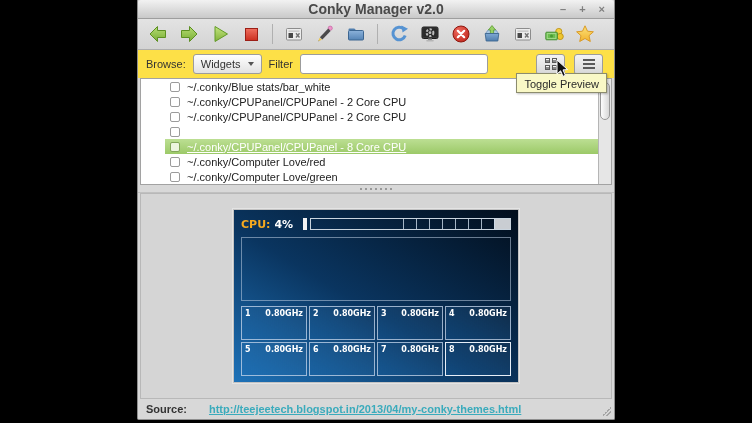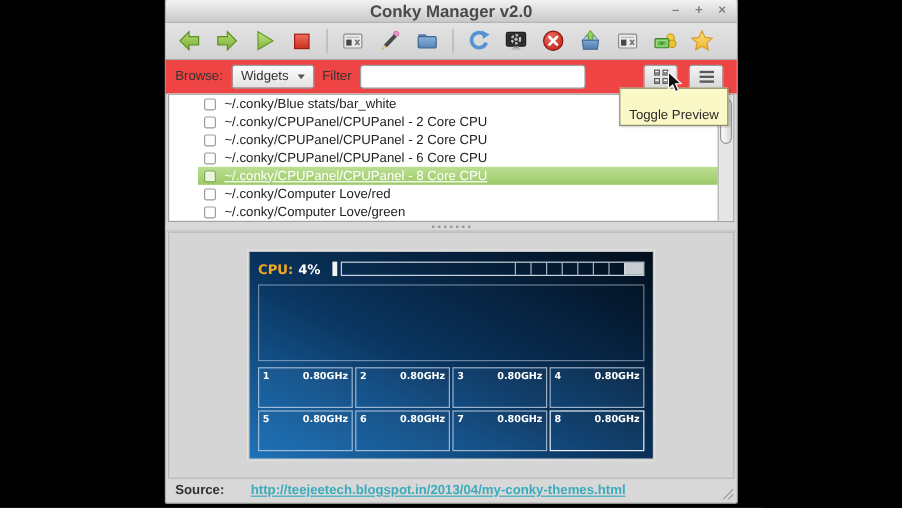--- a/index.html
+++ b/index.html
@@ -15,21 +15,21 @@
   .title{font-size:14px;font-weight:bold;color:#4a4a4a;}
   .win-controls{position:absolute;right:9px;top:0;height:100%;display:flex;align-items:center;gap:13px;}
   .win-controls span{color:#7f7f7f;font-size:11px;font-weight:bold;line-height:1;cursor:default;}
   
   .toolbar{height:30px;flex:none;background:linear-gradient(#e3e3e3,#d3d3d3);
            border-bottom:1px solid #adadad;display:flex;align-items:center;padding:0 10px;gap:11px;}
   .tb-btn{width:20px;height:20px;display:flex;align-items:center;justify-content:center;flex:none;}
   .tb-sep{width:1px;height:20px;background:#b0b0b0;flex:none;}
   .tb-right{margin-left:auto;display:flex;gap:11px;margin-right:14px;}
   
-  .browse-bar{height:28px;flex:none;display:flex;align-items:center;padding:0 8px;gap:7px;background:#ef4444;}
+  .browse-bar{height:28px;flex:none;display:flex;align-items:center;padding:0 8px;gap:7px;background:#fde047;}
   .label{font-size:11px;color:#333;flex:none;}
   .dropdown{height:20px;box-sizing:border-box;background:linear-gradient(#fefefe,#e2e2e2);
             border:1px solid #9c9c9c;border-radius:3px;display:flex;align-items:center;
             padding:0 7px;gap:7px;font-size:11px;color:#333;flex:none;}
   .dd-arrow{width:0;height:0;border-left:3.5px solid transparent;border-right:3.5px solid transparent;
             border-top:4px solid #555;}
   .filter-input{width:188px;height:20px;box-sizing:border-box;background:#fff;border:1px solid #9c9c9c;
                 border-radius:3px;font-size:11px;padding:0 5px;outline:none;color:#333;}
   .view-btns{margin-left:auto;display:flex;gap:9px;margin-right:3px;}
   .view-btn{width:29px;height:21px;box-sizing:border-box;background:linear-gradient(#f4f4f4,#d7d7d7);
@@ -50,21 +50,21 @@
                   border-left:1px solid #b5b5b5;}
   .list-thumb{position:absolute;left:1px;top:3px;width:8px;height:36px;
               background:linear-gradient(90deg,#fdfdfd,#d8d8d8);border:1px solid #979797;border-radius:5px;}
   
   .splitter{height:7px;flex:none;background:#d8d8d8;border-bottom:1px solid #c0c0c0;
             display:flex;align-items:center;justify-content:center;gap:3px;}
   .splitter i{width:2px;height:2px;background:#999;display:block;}
   
   .preview-panel{flex:1;margin:0 2px;border:1px solid #b8b8b8;background:#d5d5d5;
                  display:flex;align-items:center;justify-content:center;overflow:hidden;}
-  .widget{width:336px;height:172px;box-sizing:border-box;padding:6px 7px;
+  .widget{width:284px;height:172px;box-sizing:border-box;padding:6px 7px;
           background:linear-gradient(to bottom left,#020e1c,#0a3560 55%,#1e72b8);
           box-shadow:0 0 0 1px #c2c2c2, 0 0 0 2px #e4e4e4;
           display:flex;flex-direction:column;font-family:"DejaVu Sans",sans-serif;}
   .w-header{display:flex;align-items:center;height:16px;flex:none;}
   .w-cpu-label{color:#f5a91f;font-weight:bold;font-size:11px;}
   .w-cpu-value{color:#fff;font-weight:bold;font-size:11px;margin-left:4px;}
   .w-bar-wrap{flex:1;display:flex;align-items:center;gap:3px;margin-left:10px;}
   .w-tick{width:4px;height:12px;background:#f2f2f2;flex:none;}
   .w-bar{flex:1;height:12px;box-sizing:border-box;border:1px solid #c9d4de;
          display:flex;justify-content:flex-end;}
@@ -79,21 +79,21 @@
              background:linear-gradient(to bottom left,rgba(255,255,255,0.04),rgba(30,110,180,0.28));}
   .core-cell:last-child{border-color:rgba(242,248,255,0.95);}
   
   .source-bar{height:20px;flex:none;display:flex;align-items:center;padding:0 8px;gap:22px;
               font-size:11px;color:#333;position:relative;font-weight:bold;}
   .source-link{color:#3aabbc;text-decoration:underline;font-size:11px;}
   .resize-grip{position:absolute;right:3px;bottom:3px;width:9px;height:9px;
      background:linear-gradient(135deg,transparent 0 50%,#a5a5a5 50% 60%,transparent 60% 72%,#a5a5a5 72% 82%,transparent 82%);}
   
   .tooltip{position:absolute;right:7px;top:73px;background:#f9f8c6;border:1px solid #8c8c6e;
-           font-size:11px;color:#2a2a2a;padding:16px 7px 2px;z-index:10;white-space:nowrap;
+           font-size:11px;color:#2a2a2a;padding:4px 7px 2px;z-index:10;white-space:nowrap;
            box-shadow:1px 1px 2px rgba(0,0,0,0.25);}
   .cursor{position:absolute;left:556px;top:59px;z-index:20;}
 </style>
 </head>
 <body>
 
 <div class="stage">
   <div class="window">
 
     <div class="titlebar">
@@ -289,21 +289,20 @@
           <div class="theme-row">
             <span class="checkbox"></span>
             <span>~/.conky/CPUPanel/CPUPanel - 2 Core CPU</span>
           </div>
           <div class="theme-row">
             <span class="checkbox"></span>
             <span>~/.conky/CPUPanel/CPUPanel - 2 Core CPU</span>
           </div>
           <div class="theme-row">
             <span class="checkbox"></span>
-            <span>~/.conky/CPUPanel/CPUPanel - 6 Core CPU</span>
           </div>
           <div class="theme-row selected">
             <span class="checkbox"></span>
             <span>~/.conky/CPUPanel/CPUPanel - 8 Core CPU</span>
           </div>
           <div class="theme-row">
             <span class="checkbox"></span>
             <span>~/.conky/Computer Love/red</span>
           </div>
           <div class="theme-row">

